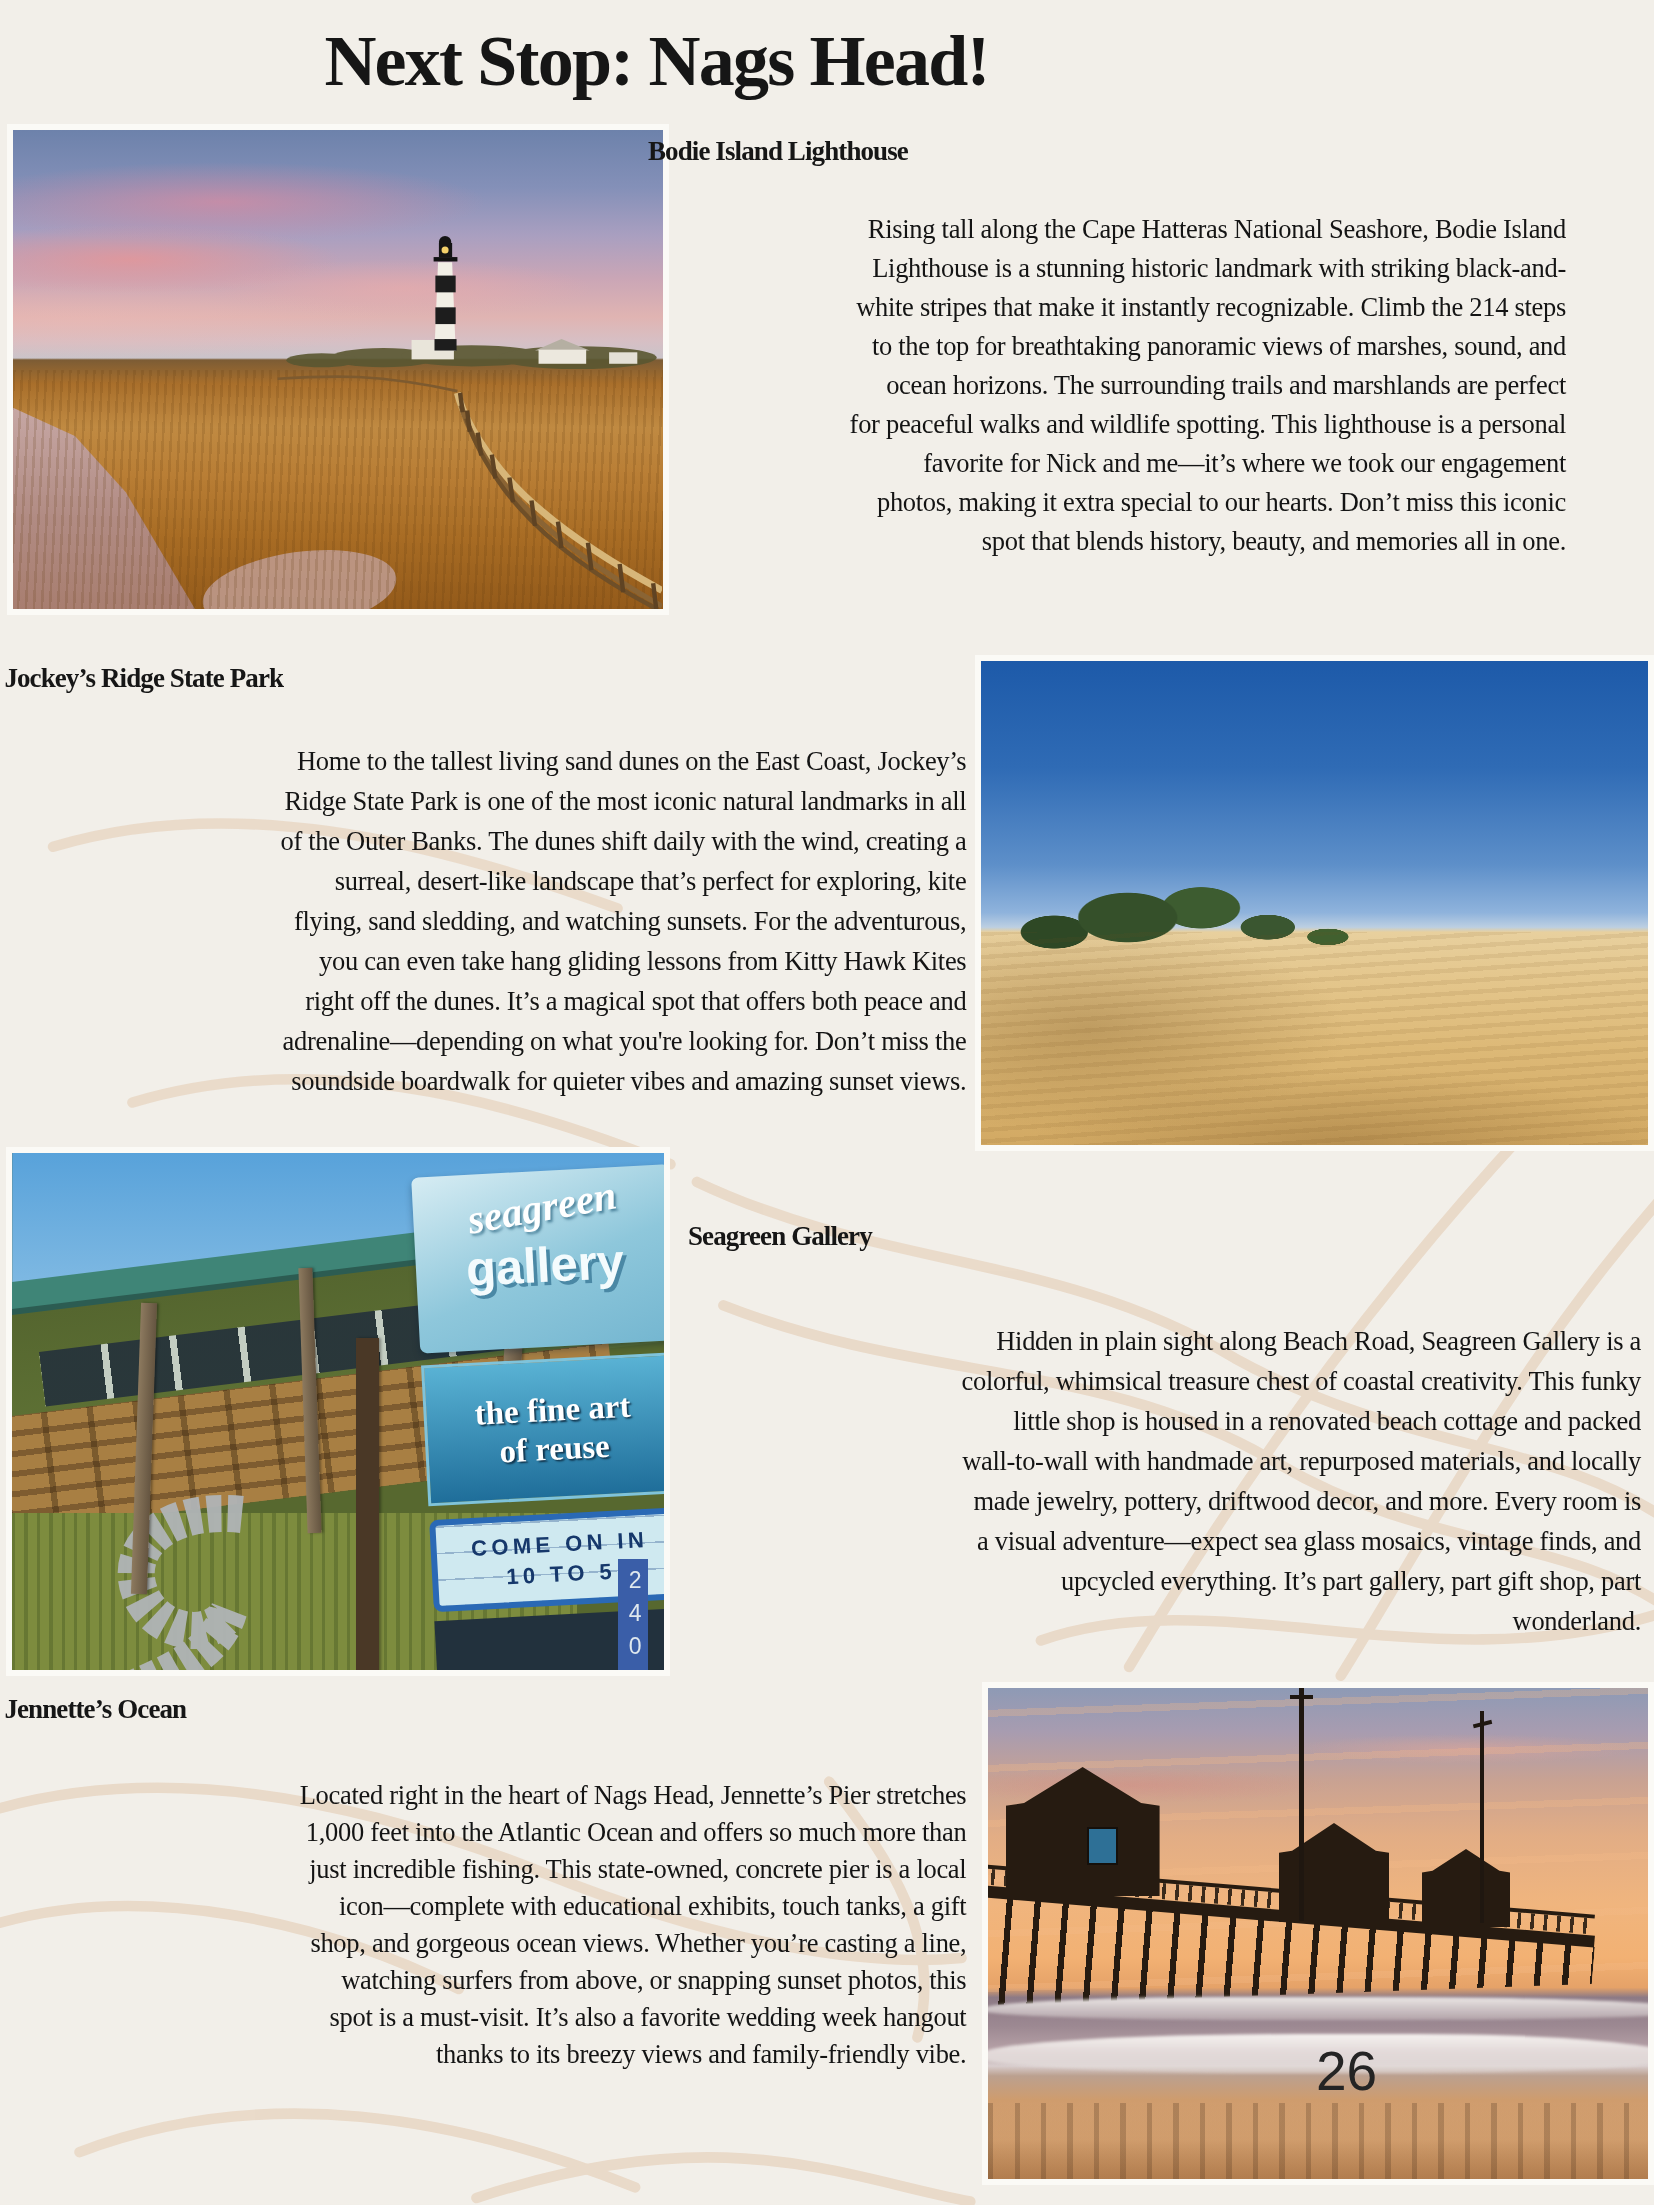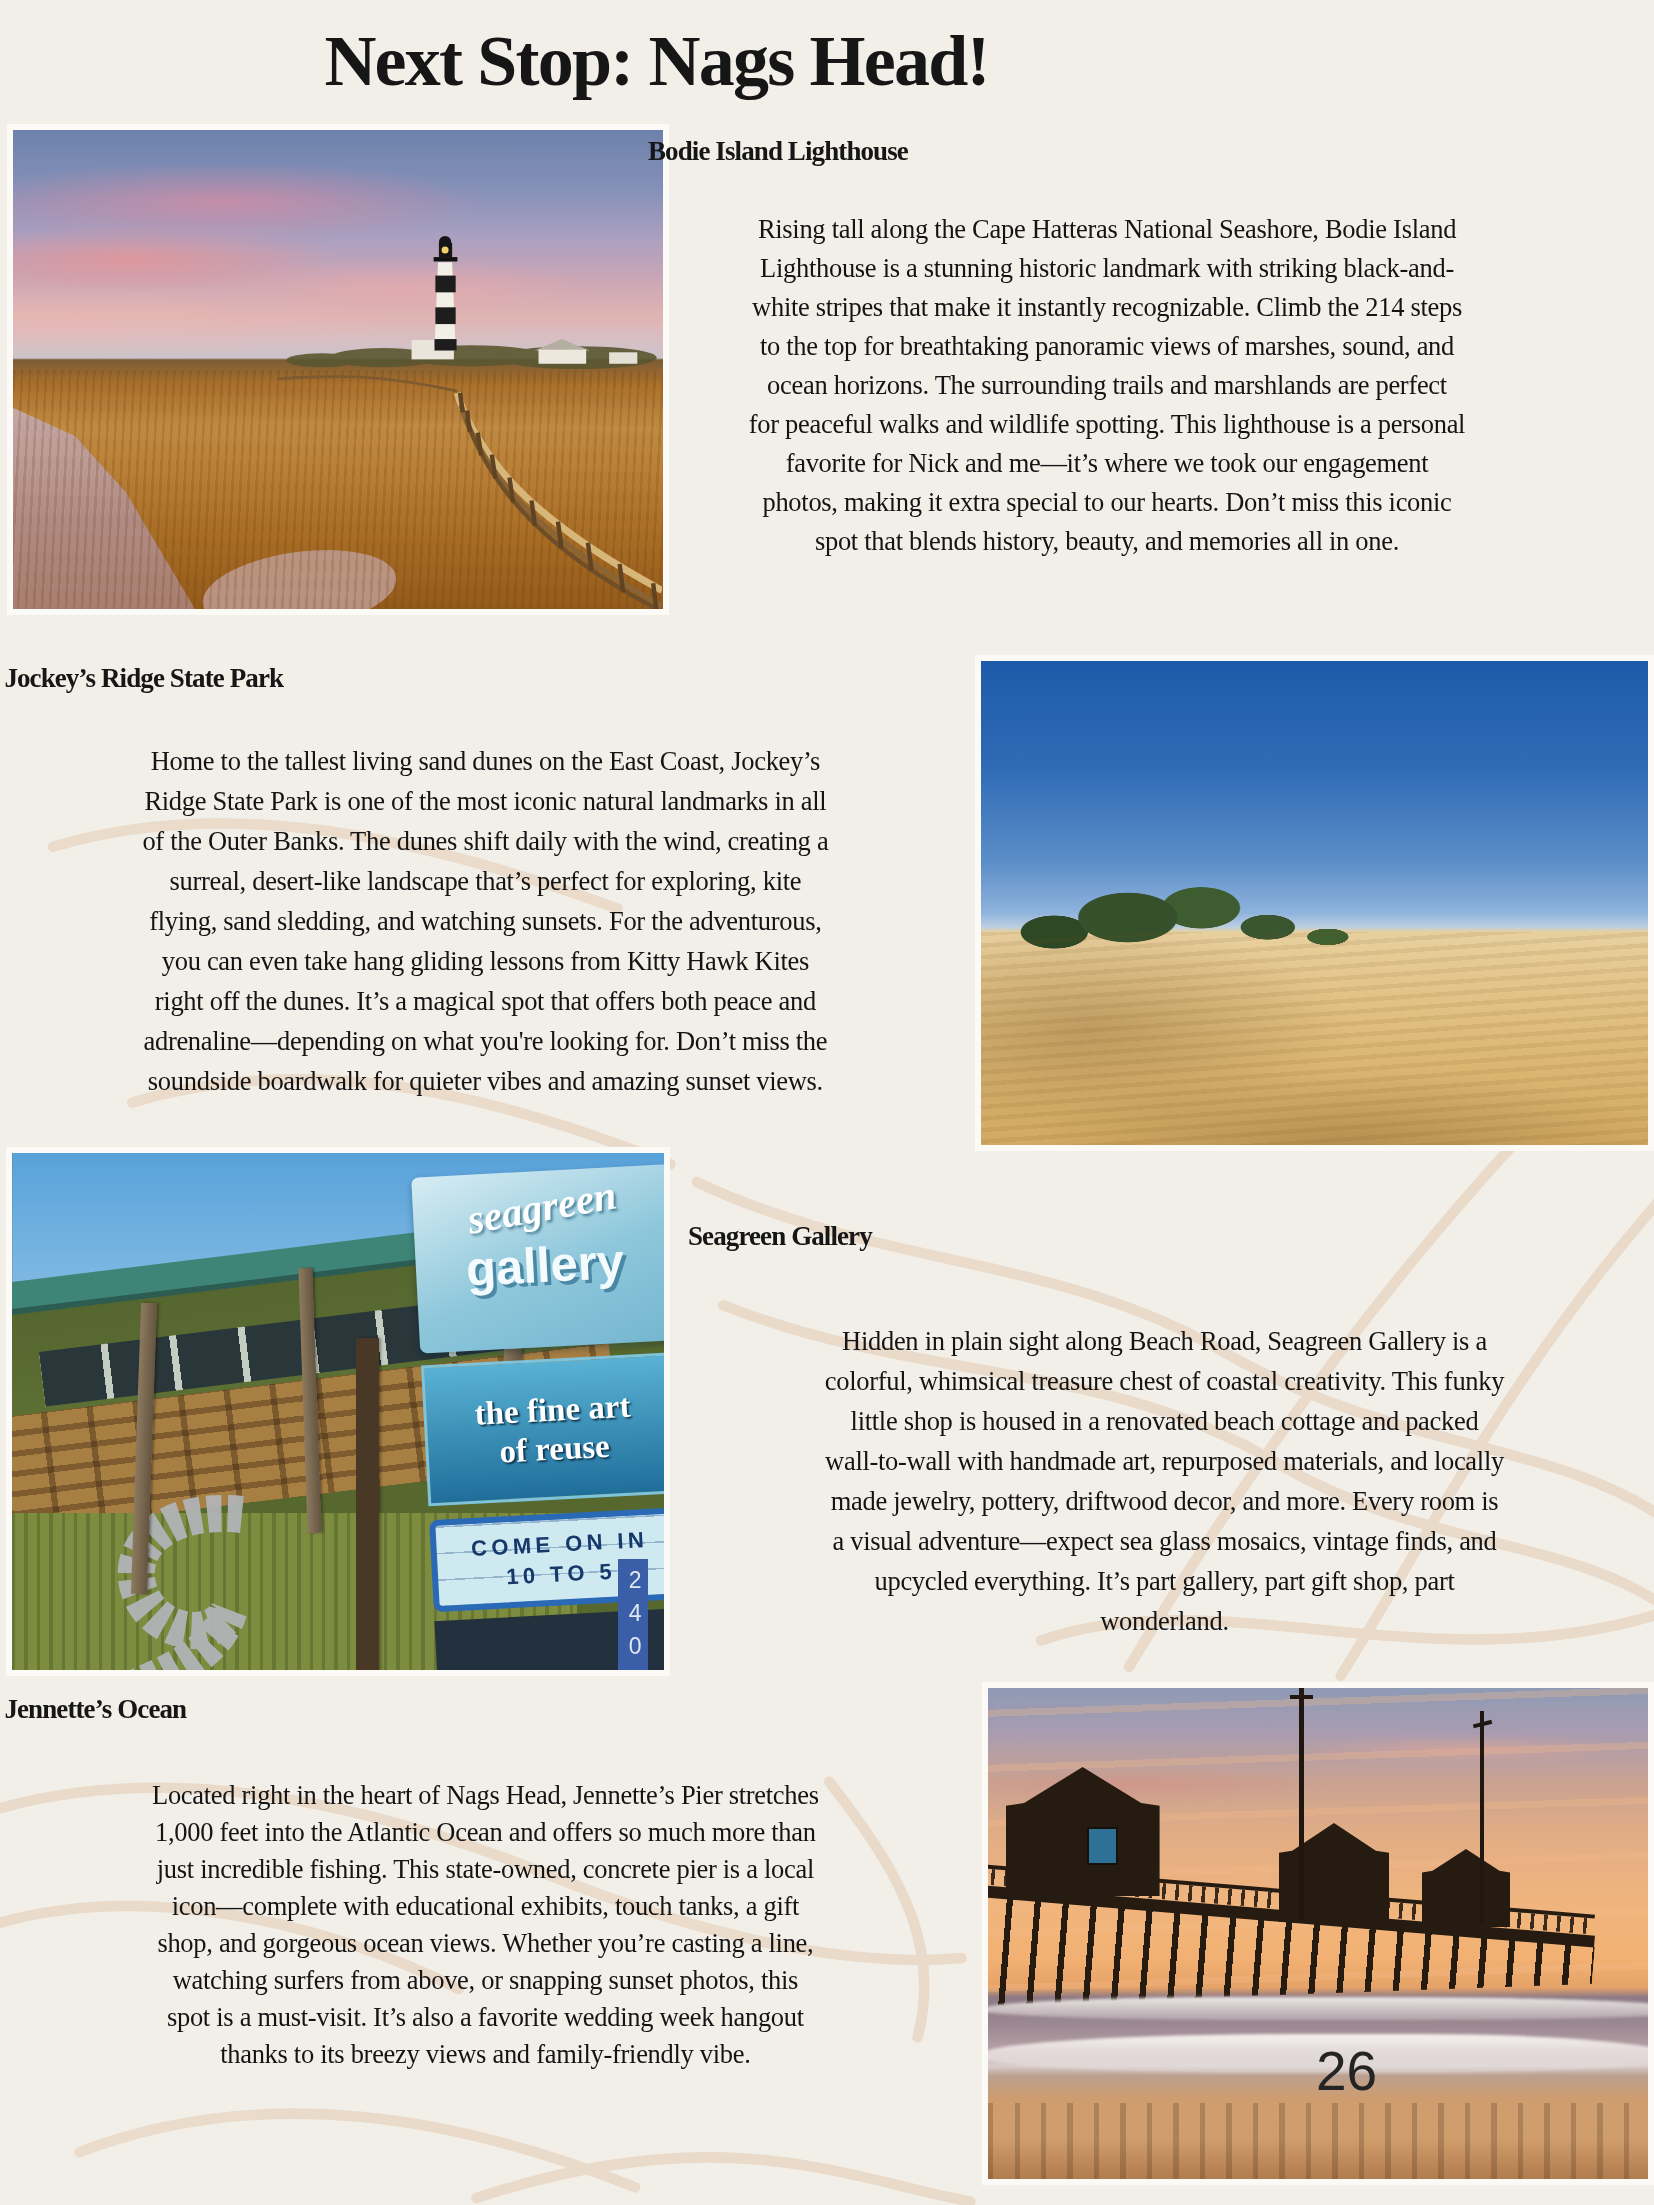--- a/index.html
+++ b/index.html
@@ -3,21 +3,21 @@
 <meta charset="utf-8">
 <style>
   html,body{margin:0;padding:0;background:#d8d4cc;}
   .page{position:relative;width:1654px;height:2206px;background:#f2efe9;overflow:hidden;
         font-family:"Liberation Serif",serif;color:#161616;}
   .deco{position:absolute;left:0;top:688px;z-index:0;}
   .page-title{position:absolute;left:0;top:12.4px;width:1297px;margin:8px;text-align:center;
         font-size:72px;font-weight:700;letter-spacing:-1.8px;z-index:2;}
   .sec-heading{position:absolute;margin:0;text-align:left;font-size:27px;font-weight:700;
         letter-spacing:-0.9px;z-index:2;}
-  .sec-body{position:absolute;margin:0;text-align:center;white-space:pre-line;font-size:26.5px;
+  .sec-body{position:absolute;margin:0;text-align:right;white-space:pre-line;font-size:26.5px;
         line-height:39px;letter-spacing:-0.3px;color:#141414;z-index:2;}
   .h-bodie{left:648px;top:136px;width:918px;}
   .b-bodie{left:648px;top:210px;width:918px;}
   .h-jockeys{left:4.4px;top:663px;width:962px;}
   .b-jockeys{left:4.4px;top:741px;width:962px;line-height:40px;}
   .h-seagreen{left:688px;top:1221px;width:953px;}
   .b-seagreen{left:688px;top:1321px;width:953px;line-height:40px;}
   .h-jennettes{left:4.4px;top:1694px;width:970px;}
   .b-jennettes{left:4.4px;top:1777px;width:962px;line-height:37px;}
 

